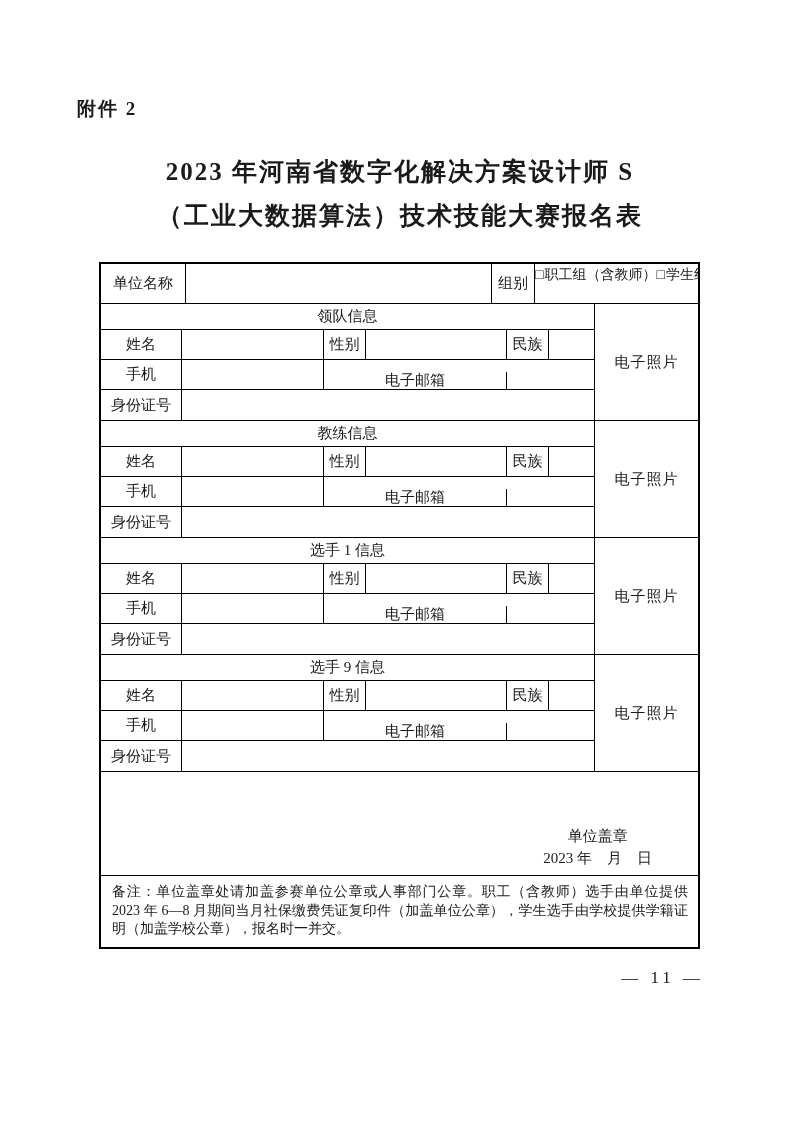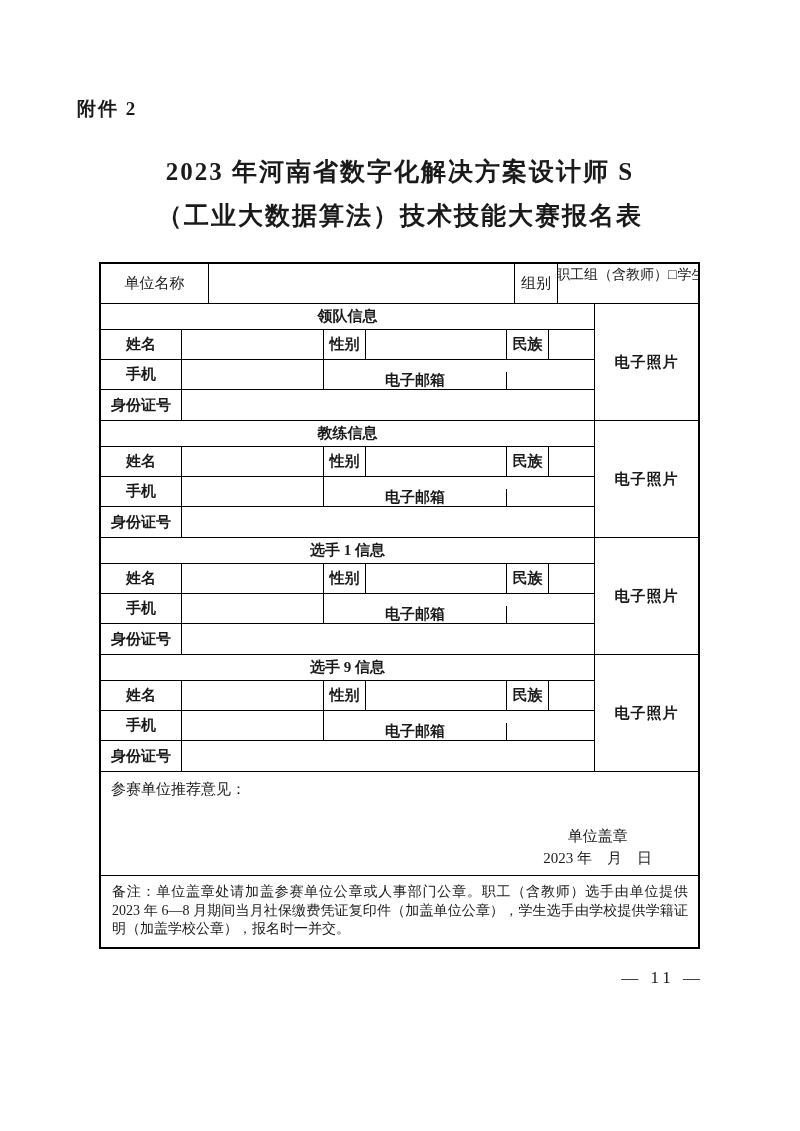--- a/index.html
+++ b/index.html
@@ -26,30 +26,30 @@
     border:2px solid #000;
     font-size:15px;
   }
   .row { display:flex; }
   .cell { overflow:hidden; }
   .lbl { display:flex; align-items:center; justify-content:center; text-align:center; }
   .br { border-right:1px solid #000; }
 
   
   .unit-row { height:40px; border-bottom:1px solid #000; }
-  .w-unitlbl { width:108px; }
+  .w-unitlbl { width:85px; }
   .w-unitval { width:306px; }
   .w-grouplbl { width:43px; }
   .w-groupopts { flex:1; padding:2px 0 2px 10px; font-size:14px;
                  display:flex; flex-direction:row; justify-content:center; }
   .opt { line-height:18px; white-space:nowrap; }
   .opt .box { margin-right:1px; }
 
   
-  .section { display:flex; border-bottom:1px solid #000;font-weight:bold; }
+  .section { display:flex; border-bottom:1px solid #000; }
   .sec-left { width:494px; border-right:1px solid #000; }
   .sec-header { height:26px; line-height:25px; text-align:center; border-bottom:1px solid #000; }
   .frow { display:flex; height:30px; border-bottom:1px solid #000; }
   .frow.last { border-bottom:none; }
   .w73  { width:81px; }
   .w142 { width:142px; }
   .w42  { width:42px; }
   .w141 { width:141px; }
   .w183 { width:183px; display:flex; align-items:center; justify-content:center;margin-top:12px; }
   .grow { flex:1; }
@@ -185,21 +185,20 @@
         </div>
         <div class="frow last">
           <div class="cell lbl br w73">身份证号</div>
           <div class="cell grow"></div>
         </div>
       </div>
       <div class="photo">电子照片</div>
     </div>
 
     <div class="recommend">
-      <div>参赛单位推荐意见：</div>
       <div class="seal">
         <div>单位盖章</div>
         <div>2023 年　月　日</div>
       </div>
     </div>
 
     <div class="note">备注：单位盖章处请加盖参赛单位公章或人事部门公章。职工（含教师）选手由单位提供 2023 年 6—8 月期间当月社保缴费凭证复印件（加盖单位公章），学生选手由学校提供学籍证明（加盖学校公章），报名时一并交。</div>
 
   </div>
 

